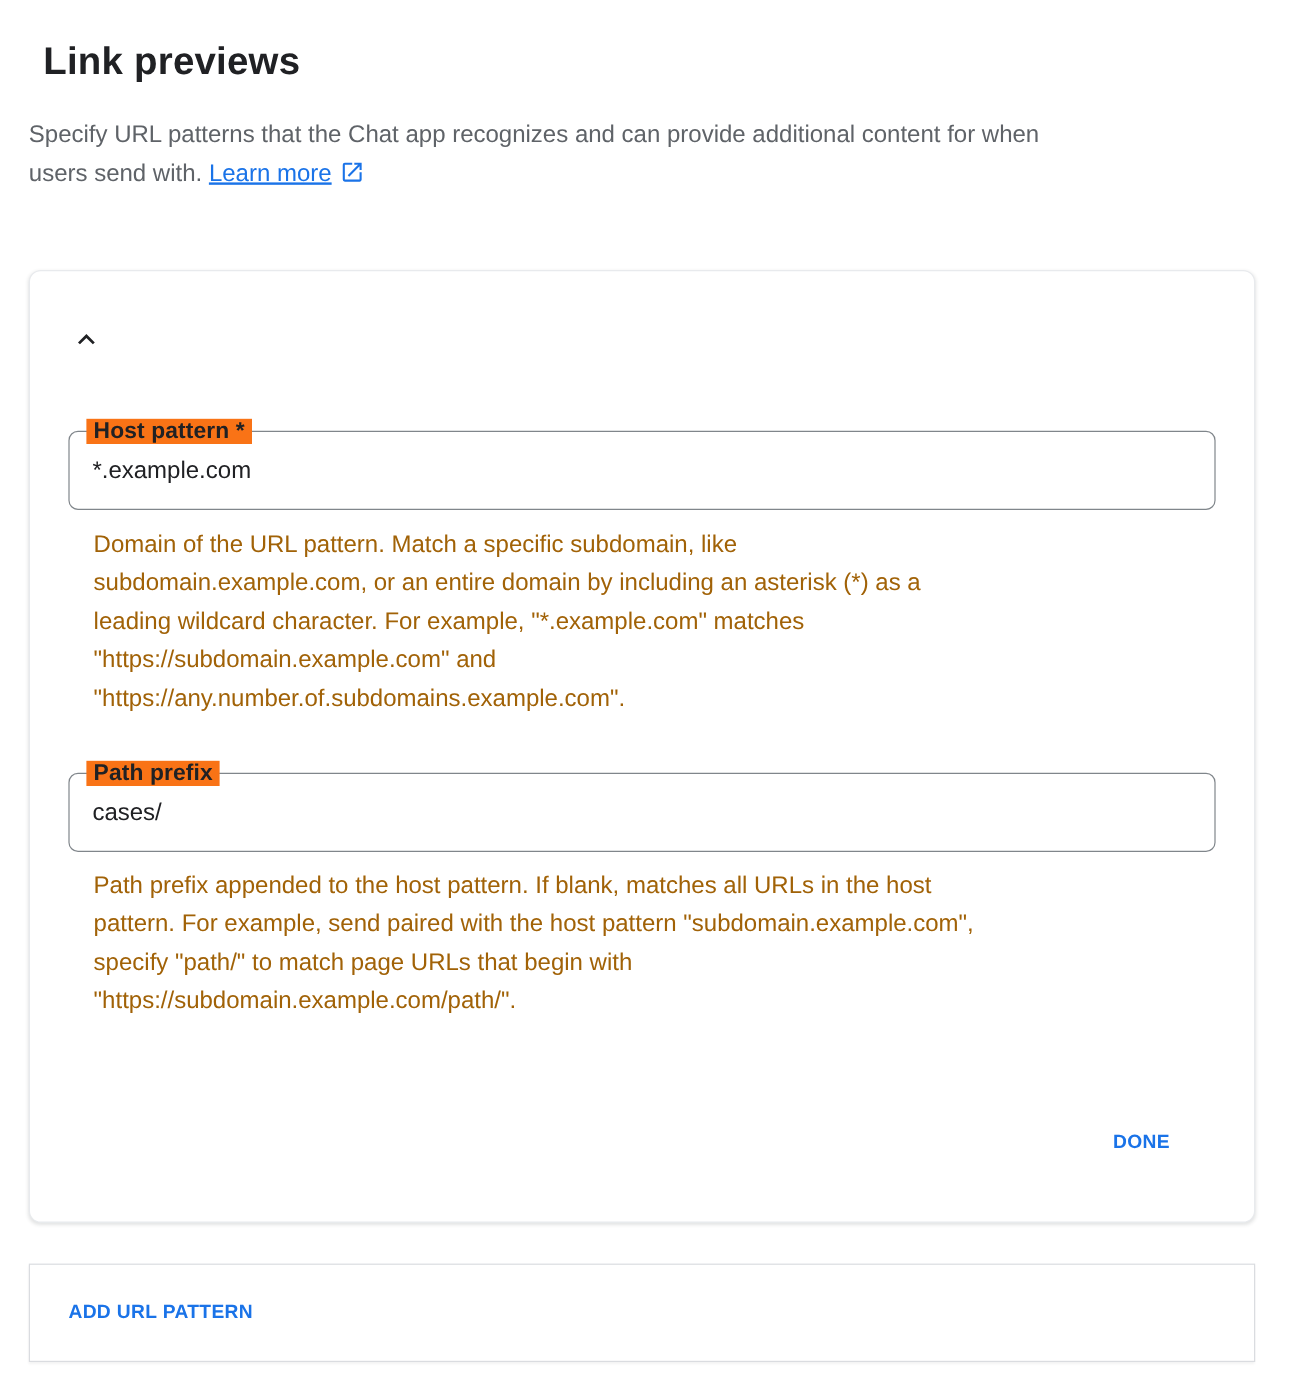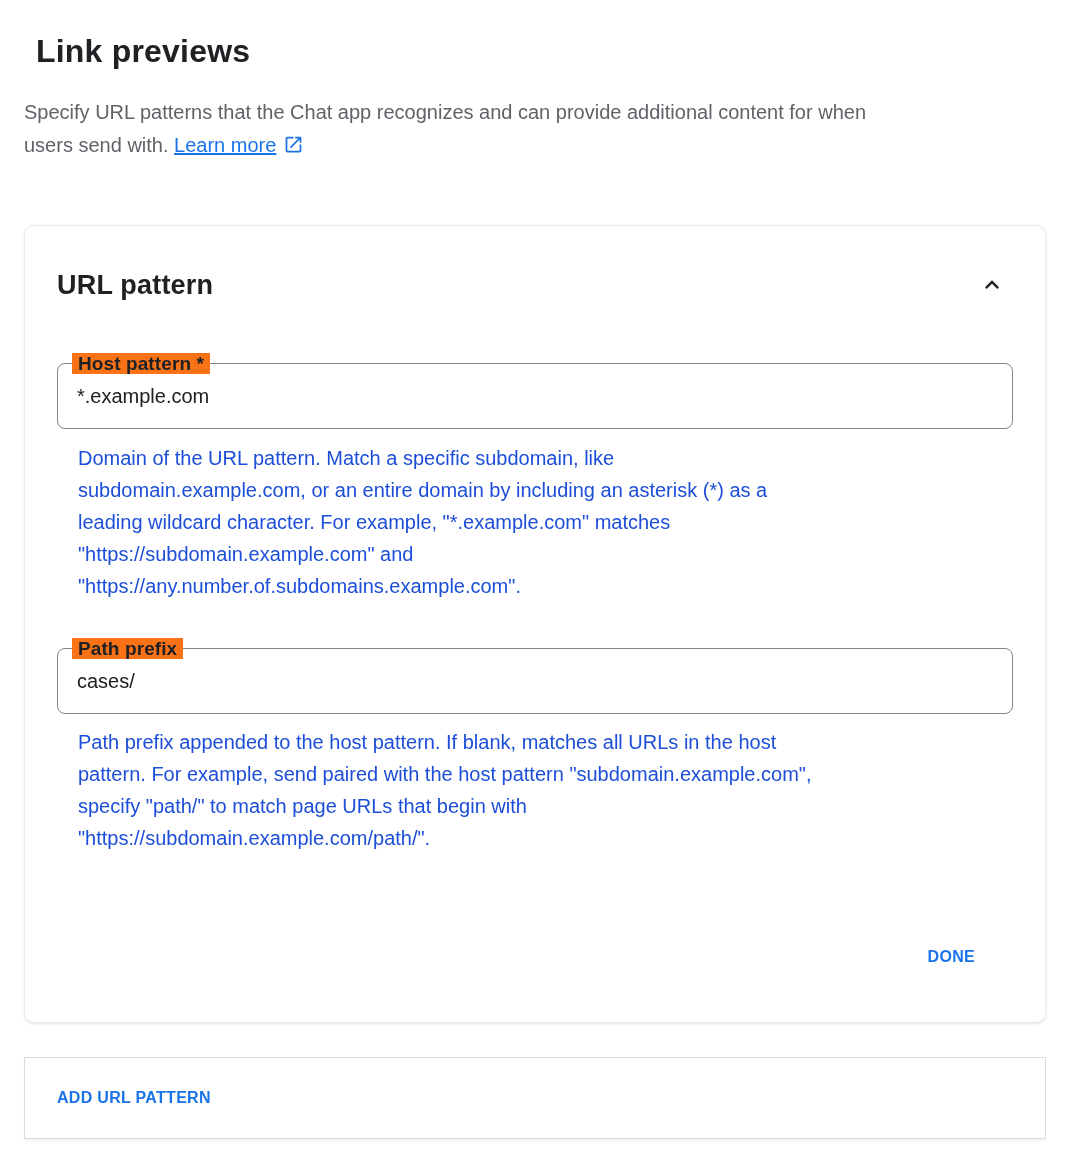--- a/index.html
+++ b/index.html
@@ -52,21 +52,21 @@
     letter-spacing:0.1px;
   }
   .field input {
     width:100%; height:100%; border:none; outline:none; background:transparent;
     padding:0 19px; margin:0;
     font-family:Liberation Sans, sans-serif; font-size:20px; color:#202124;
   }
 
   .helper {
     margin:13px 0 0; padding-left:21px;
-    font-size:20px; line-height:32px; color:#1d4ed8;
+    font-size:20px; line-height:32px; color:#a16207;
     white-space:pre-line;
   }
   .helper-path { margin-top:12px; }
 
   .done-row { margin-top:89px; text-align:right; padding-right:30px; }
   .text-button {
     border:none; background:none; cursor:pointer; padding:4px 8px;
     font-family:"Liberation Sans", sans-serif;
     font-size:16px; line-height:20px; font-weight:700;
     color:#1a73e8; letter-spacing:0.3px;
@@ -86,21 +86,20 @@
 
   <h1 class="page-title">Link previews</h1>
 
   <p class="page-desc"><span>Specify URL patterns that the Chat app recognizes and can provide additional content for when</span><br><span>users send with. </span><a class="learn-more"><span class="lm-text">Learn more</span><svg class="ext-icon" viewBox="0 0 24 24" xmlns="http://www.w3.org/2000/svg">
           <path d="M19 19H5V5h7V3H5a2 2 0 0 0-2 2v14a2 2 0 0 0 2 2h14c1.1 0 2-.9 2-2v-7h-2v7zM14 3v2h3.59l-9.83 9.83 1.41 1.41L19 6.41V10h2V3h-7z"></path>
         </svg></a></p>
 
   <section class="card">
 
     <div class="card-head">
-      <h2 class="card-title">URL pattern</h2>
       <button class="chevron-btn">
         <svg viewBox="0 0 24 24" xmlns="http://www.w3.org/2000/svg">
             <path d="M12 8l-6 6 1.41 1.41L12 10.83l4.59 4.58L18 14z"></path>
           </svg>
       </button>
     </div>
 
     <div class="field field-host">
       <label class="field-label">Host pattern *</label>
       <input type="text" value="*.example.com" style="">

